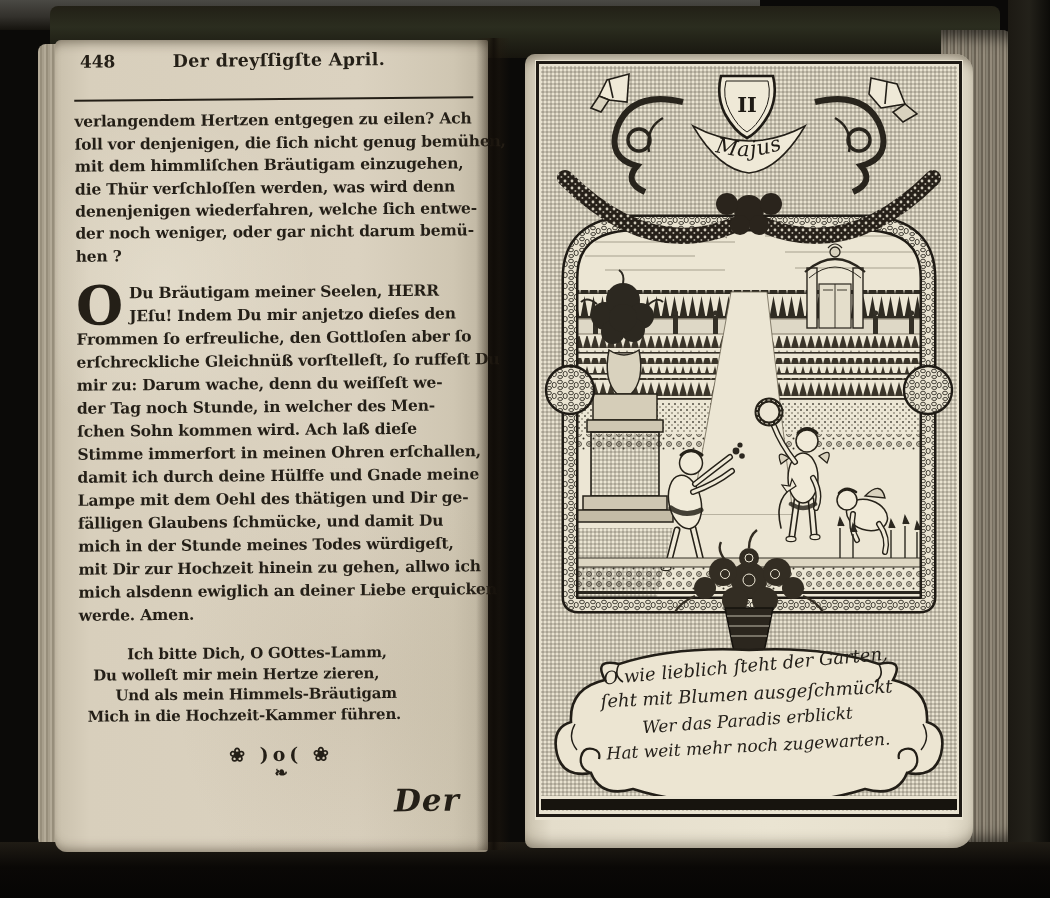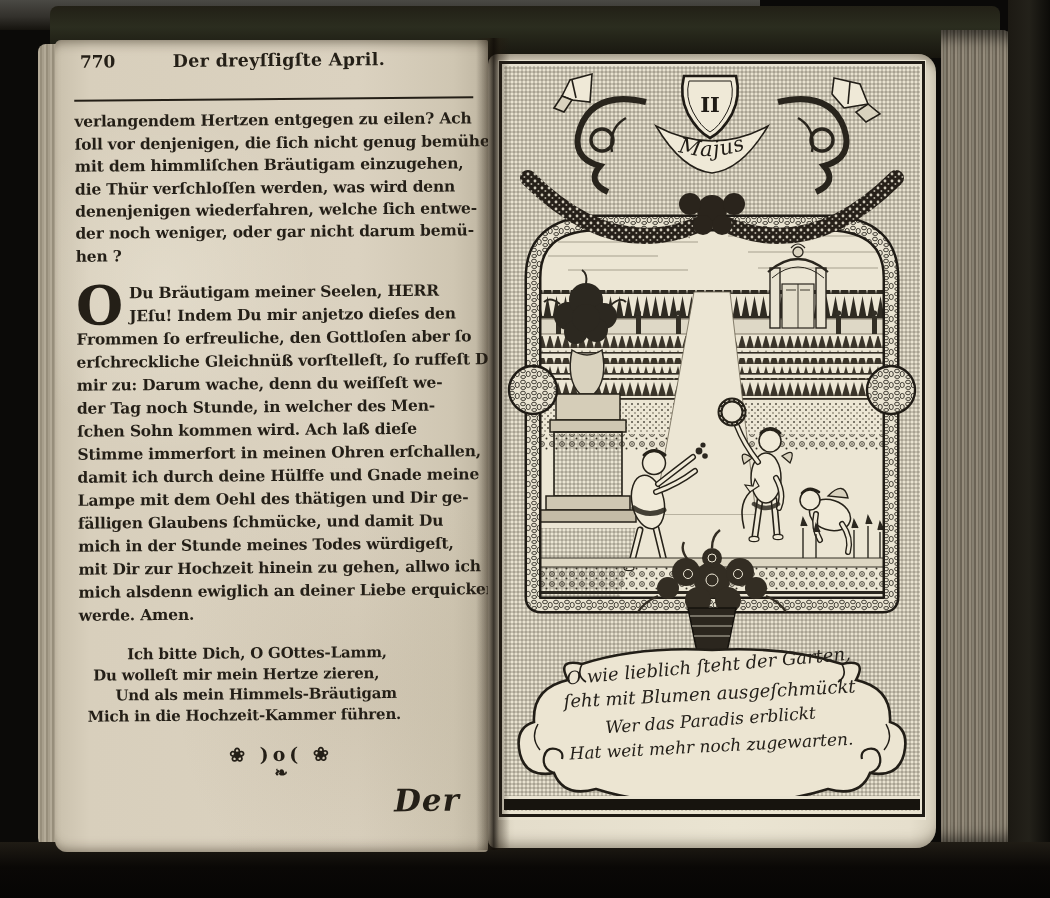--- a/index.html
+++ b/index.html
@@ -49,21 +49,21 @@
   .verse .vl:nth-child(1){margin-left:48px;}
   .verse .vl:nth-child(2){margin-left:14px;}
   .verse .vl:nth-child(3){margin-left:36px;}
   .verse .vl:nth-child(4){margin-left:8px;}
   .ornament-row{margin-top:18px;text-align:center;font-size:19px;letter-spacing:4px;}
   .ornament-tail{margin-top:-2px;text-align:center;font-size:16px;}
   .catchword{position:absolute;right:28px;top:742px;font-size:31px;font-weight:bold;
     font-style:italic;letter-spacing:1px;transform:rotate(-1deg);}
 
   
-  .page-right{position:absolute;left:488px;top:54px;width:448px;height:794px;z-index:2;
+  .page-right{position:absolute;left:525px;top:54px;width:448px;height:794px;z-index:2;
     border-radius:10px 18px 20px 8px;color:#221e17;
     background:
       radial-gradient(8% 5% at 88% 25%, rgba(160,120,60,.28), rgba(0,0,0,0) 70%),
       radial-gradient(5% 4% at 83% 74%, rgba(150,110,55,.25), rgba(0,0,0,0) 70%),
       radial-gradient(4% 3% at 58% 10%, rgba(150,115,60,.2), rgba(0,0,0,0) 70%),
       linear-gradient(90deg,#c9c1ad 0%, #e4ddcb 6%, #eae4d2 55%, #e6dfcd 94%, #d6cfbc 100%);
     box-shadow:inset 0 12px 12px -9px rgba(60,50,35,.55), inset 0 -12px 14px -9px rgba(60,50,35,.5);}
   .plate{position:absolute;left:10px;top:6px;width:428px;height:760px;}
 
   .cartouche-text{position:absolute;left:56px;top:598px;width:332px;z-index:4;
@@ -86,21 +86,21 @@
   <div class="top-strip-right"></div>
   <div class="binding-top"></div>
   <div class="left-stack"></div>
   <div class="fore-edge"></div>
   <div class="binding-right"></div>
   <div class="bottom-shadow"></div>
 
   <div class="page-left">
     <div class="lp-inner">
       <div class="lp-header">
-        <span class="lp-pagenum">770</span>
+        <span class="lp-pagenum">448</span>
         <span class="lp-title">Der dreyſſigſte April.</span>
       </div>
       <div class="lp-rule"></div>
 
       <div class="lp-body">
         <div class="para1">
             <div class="tl">verlangendem Hertzen entgegen zu eilen? Ach</div>
             <div class="tl">ſoll vor denjenigen, die ſich nicht genug bemühen,</div>
             <div class="tl">mit dem himmliſchen Bräutigam einzugehen,</div>
             <div class="tl">die Thür verſchloſſen werden, was wird denn</div>

